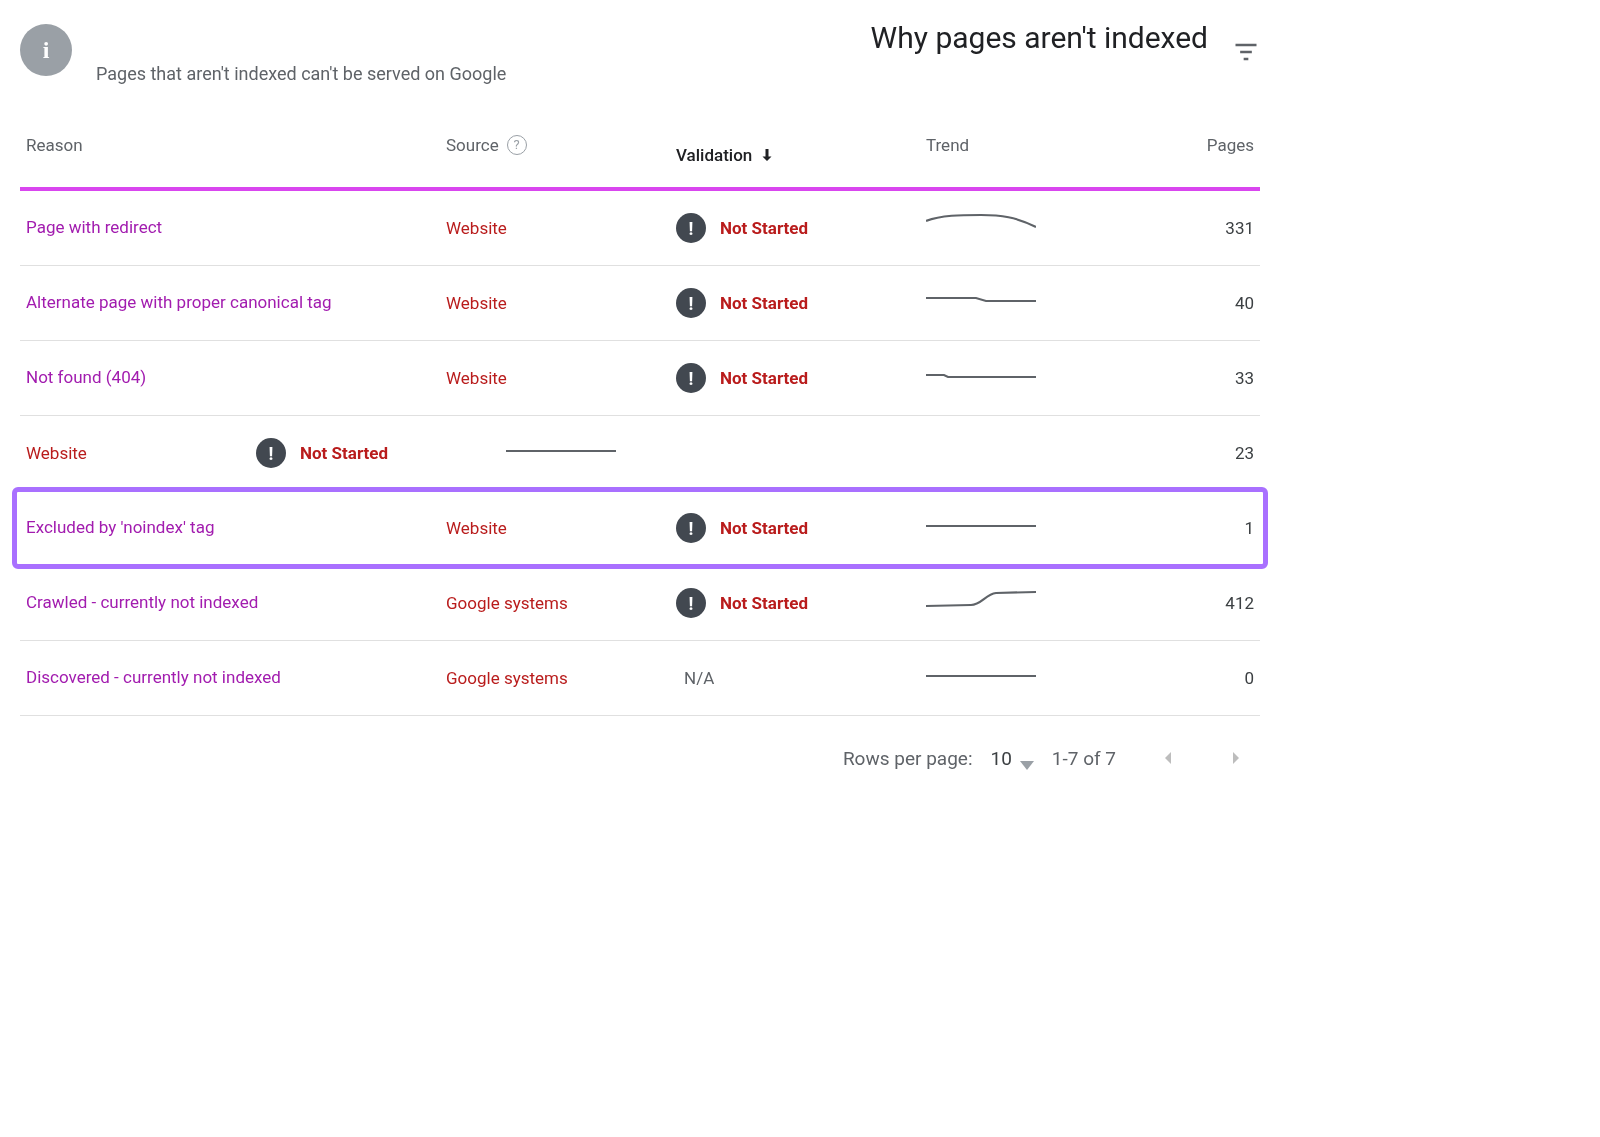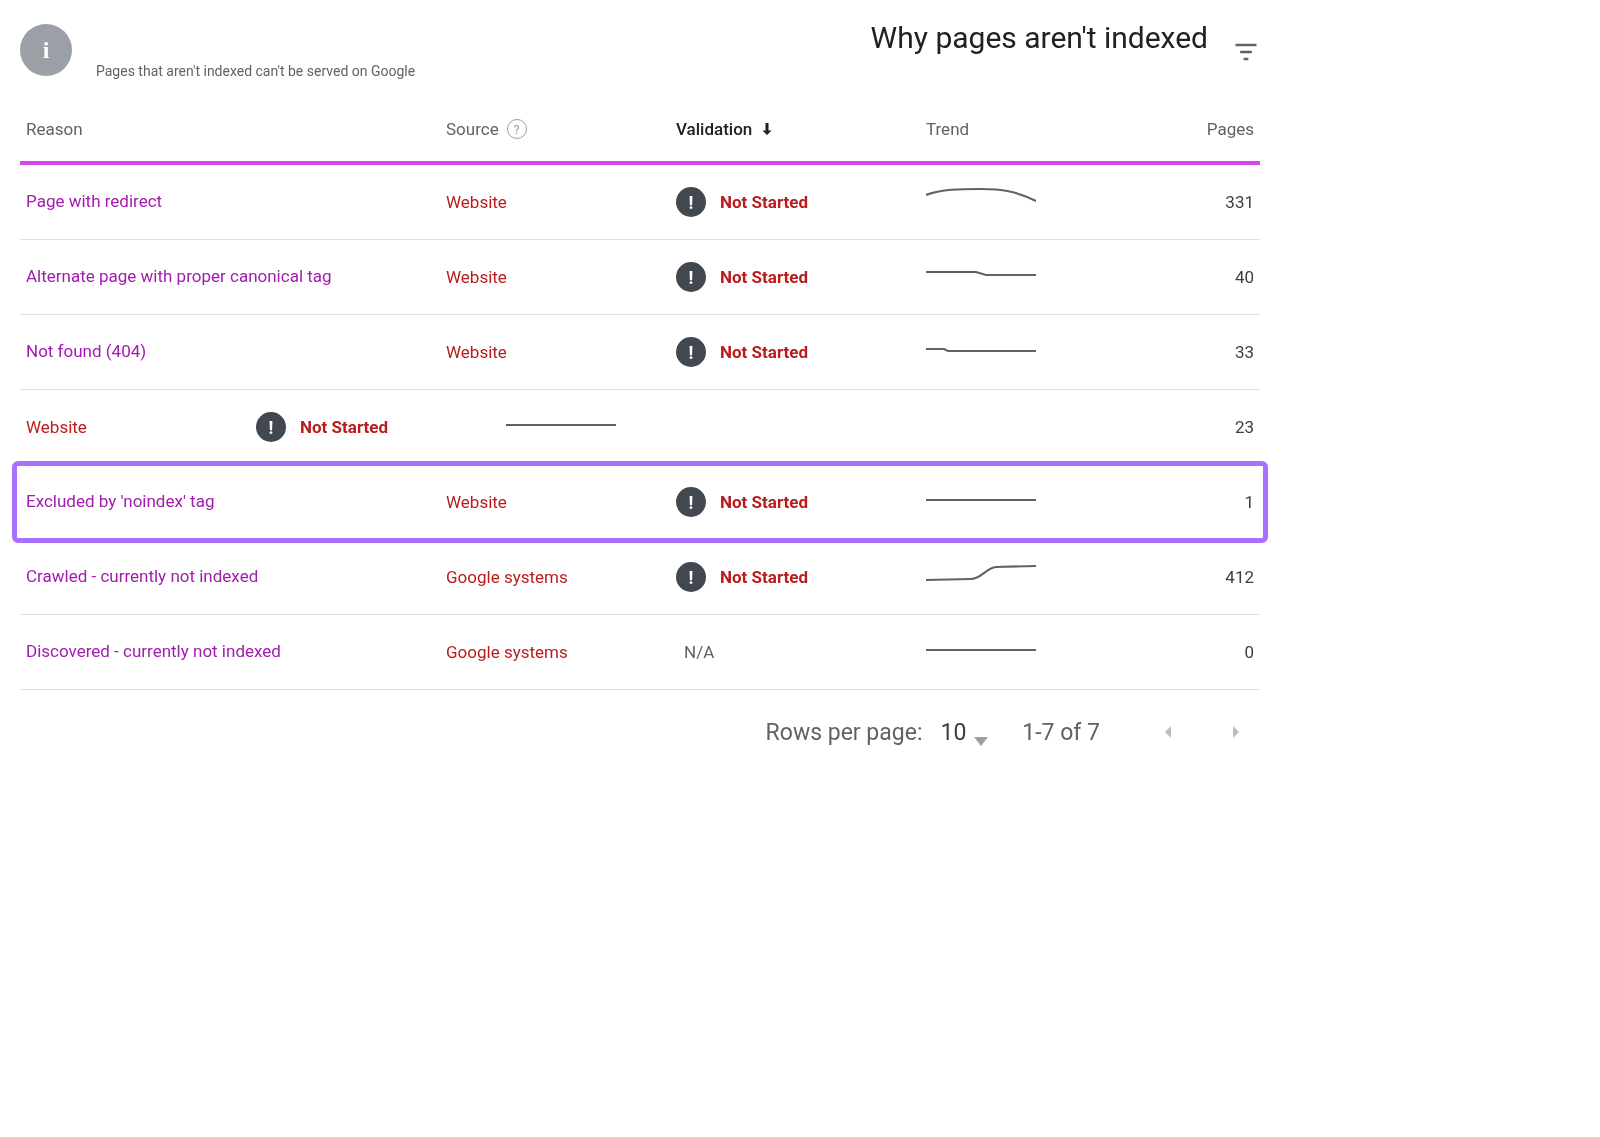--- a/index.html
+++ b/index.html
@@ -33,21 +33,21 @@
   }
   .header-text { flex: 1; }
   .title {
     font-size: 30px;
     font-weight: 400;
     color: #202124;
     margin-bottom: 8px;
     text-align: right;
   }
   .subtitle {
-    font-size: 14px;
+    font-size: 18px;
     color: #5f6368;
   }
   .filter-icon {
     width: 28px;
     height: 28px;
     color: #5f6368;
     cursor: pointer;
     margin-top: 18px;
   }
   .table { width: 100%; }
@@ -58,21 +58,21 @@
     border-bottom: 4px solid #d946ef;
     color: #5f6368;
     font-size: 17px;
     font-weight: 400;
   }
   .col-reason { flex: 0 0 420px; }
   .col-source { flex: 0 0 230px; display:flex; align-items:center; gap:8px;}
   .col-validation { flex: 0 0 250px; display:flex; align-items:center; gap:6px;}
   .col-trend { flex: 0 0 170px; }
   .col-pages { flex: 1; text-align: right; }
-  .thead .col-validation { color: #202124; font-weight: 500; }
+  .thead .col-validation { color: #202124; font-weight: 500; margin-top: 21px; }
   .help-circle {
     width: 20px; height: 20px;
     border: 1.8px solid #9aa0a6;
     border-radius: 50%;
     display:inline-flex; align-items:center; justify-content:center;
     font-size: 13px; color:#9aa0a6;
     cursor:pointer;
   }
   .sort-arrow { width:18px; height:18px; }
   .row {
@@ -104,24 +104,24 @@
     position:absolute;
     left:-8px; right:-8px; top:-4px; bottom:-4px;
     border:5px solid #a970ff;
     border-radius:6px;
     pointer-events:none;
   }
   .footer {
     display:flex;
     justify-content:flex-end;
     align-items:center;
-    gap:34px;
+    gap:18px;
     padding: 28px 10px 0 0;
     color:#5f6368;
-    font-size:23px;
+    font-size:19px;
   }
   .rows-per { display:flex; align-items:center; gap:18px; }
   .rpp-select { display:flex; align-items:flex-end; gap:8px; cursor:pointer; color:#3c4043;}
   .tri-down {
     width:0; height:0;
     border-left:7px solid transparent;
     border-right:7px solid transparent;
     border-top:9px solid #9aa0a6;
   }
   .nav-arrow {

